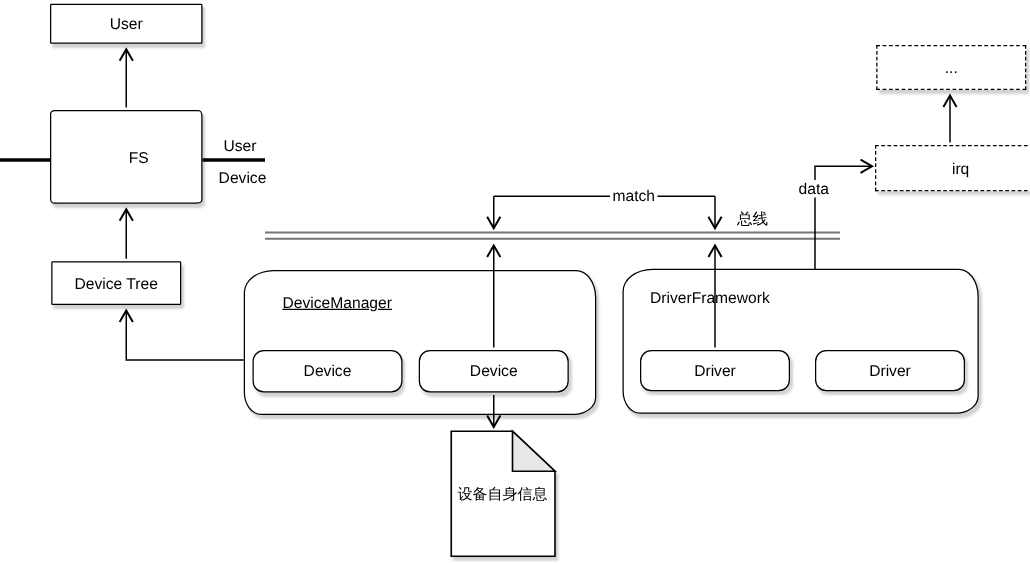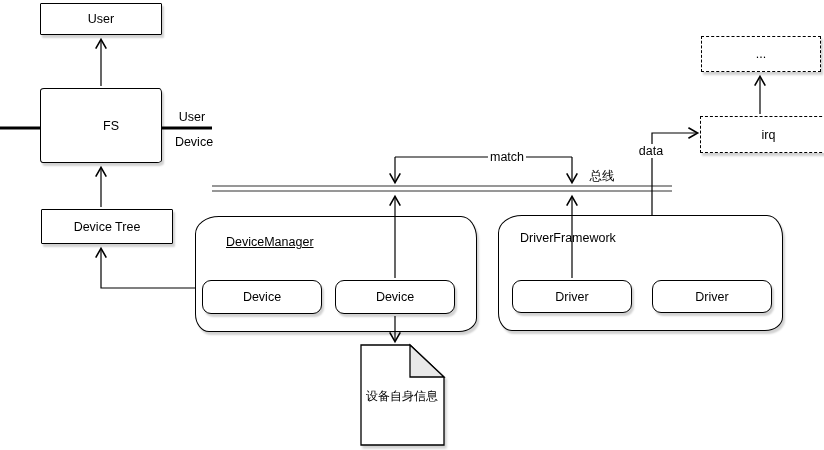--- a/index.html
+++ b/index.html
@@ -75,21 +75,21 @@
   <div class="container" style="left:195px; top:216px; width:282px; height:116px;"></div>
   <div class="container-label" style="left:226px; top:235px;text-decoration:underline;">DeviceManager</div>
 
   <div class="container" style="left:498px; top:215px; width:285px; height:116px;"></div>
   <div class="container-label" style="left:520px; top:231px;">DriverFramework</div>
 
   <div class="node plain" style="left:40px; top:3px; width:122px; height:32px;">User</div>
 
   <div class="node sketch" style="left:40px; top:88px; width:122px; height:75px;">FS</div>
 
-  <div class="node plain" style="left:41px; top:209px; width:132px; height:35px;">Device Tree</div>
+  <div class="node plain" style="left:41px; top:209px; width:104px; height:35px;">Device Tree</div>
 
 
   <div class="node rounded" style="left:202px; top:280px; width:120px; height:34px;">Device</div>
 
   <div class="node rounded" style="left:335px; top:280px; width:120px; height:34px;">Device</div>
 
   <div class="node rounded" style="left:512px; top:280px; width:120px; height:33px;">Driver</div>
 
   <div class="node rounded" style="left:652px; top:280px; width:120px; height:33px;">Driver</div>
 

